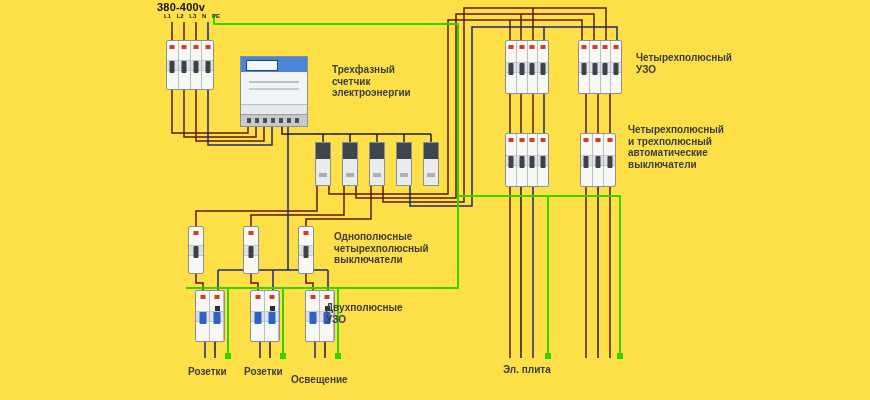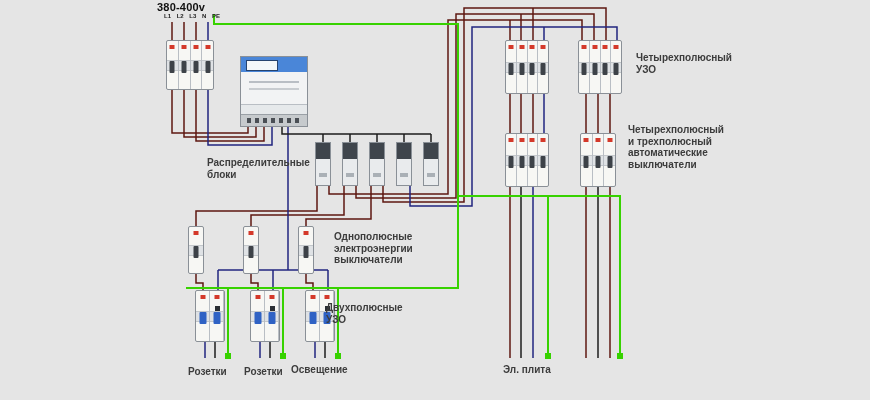--- a/index.html
+++ b/index.html
@@ -1,17 +1,17 @@
 <!DOCTYPE html>
 <html><head>
 <meta charset="utf-8">
 <style>
   html,body{margin:0;padding:0;}
   #stage{
-    position:relative; width:870px; height:400px; background:#e5e5e5;
+    position:relative; width:870px; height:400px; background:#fde047;
     font-family:"Liberation Sans", sans-serif; overflow:hidden;
   }
   #wires{position:absolute; left:0; top:0; z-index:1;}
   .lbl{
     position:absolute; z-index:3; color:#3c3c3c; font-weight:bold;
     font-size:10px; line-height:11.5px; white-space:pre-line;
   }
   .voltage{font-size:11px; color:#111111; letter-spacing:.2px;}
   .terms{
     position:absolute; z-index:3; display:flex; justify-content:space-between;
@@ -241,32 +241,33 @@
     <div class="pole"></div>
     <div class="pole"></div>
   </div>
   <div class="device" style="left:580px; top:133px; width:36px; height:54px;">
     <div class="band"></div>
     <div class="pole"></div>
     <div class="pole"></div>
     <div class="pole"></div>
   </div>
 
-  <div class="lbl" style="left:207px; top:157px;">Распределительные
-блоки</div>
+  <div class="lbl" style="left:332px; top:64px;">Трехфазный
+счетчик
+электроэнергии</div>
   <div class="lbl" style="left:334px; top:231px;">Однополюсные
-электроэнергии
+четырехполюсный
 выключатели</div>
   <div class="lbl" style="left:326px; top:302px;">Двухполюсные
 УЗО</div>
   <div class="lbl" style="left:636px; top:52px;">Четырехполюсный
 УЗО</div>
   <div class="lbl" style="left:628px; top:124px;">Четырехполюсный
 и  трехполюсный
 автоматические
 выключатели</div>
 
   <div class="lbl" style="left:188px; top:366px;">Розетки</div>
   <div class="lbl" style="left:244px; top:366px;">Розетки</div>
-  <div class="lbl" style="left:291px; top:364px;text-align:right;">Освещение</div>
+  <div class="lbl" style="left:291px; top:374px;text-align:right;">Освещение</div>
   <div class="lbl" style="left:503px; top:364px;">Эл. плита</div>
 
 </div>
 
 </body></html>

